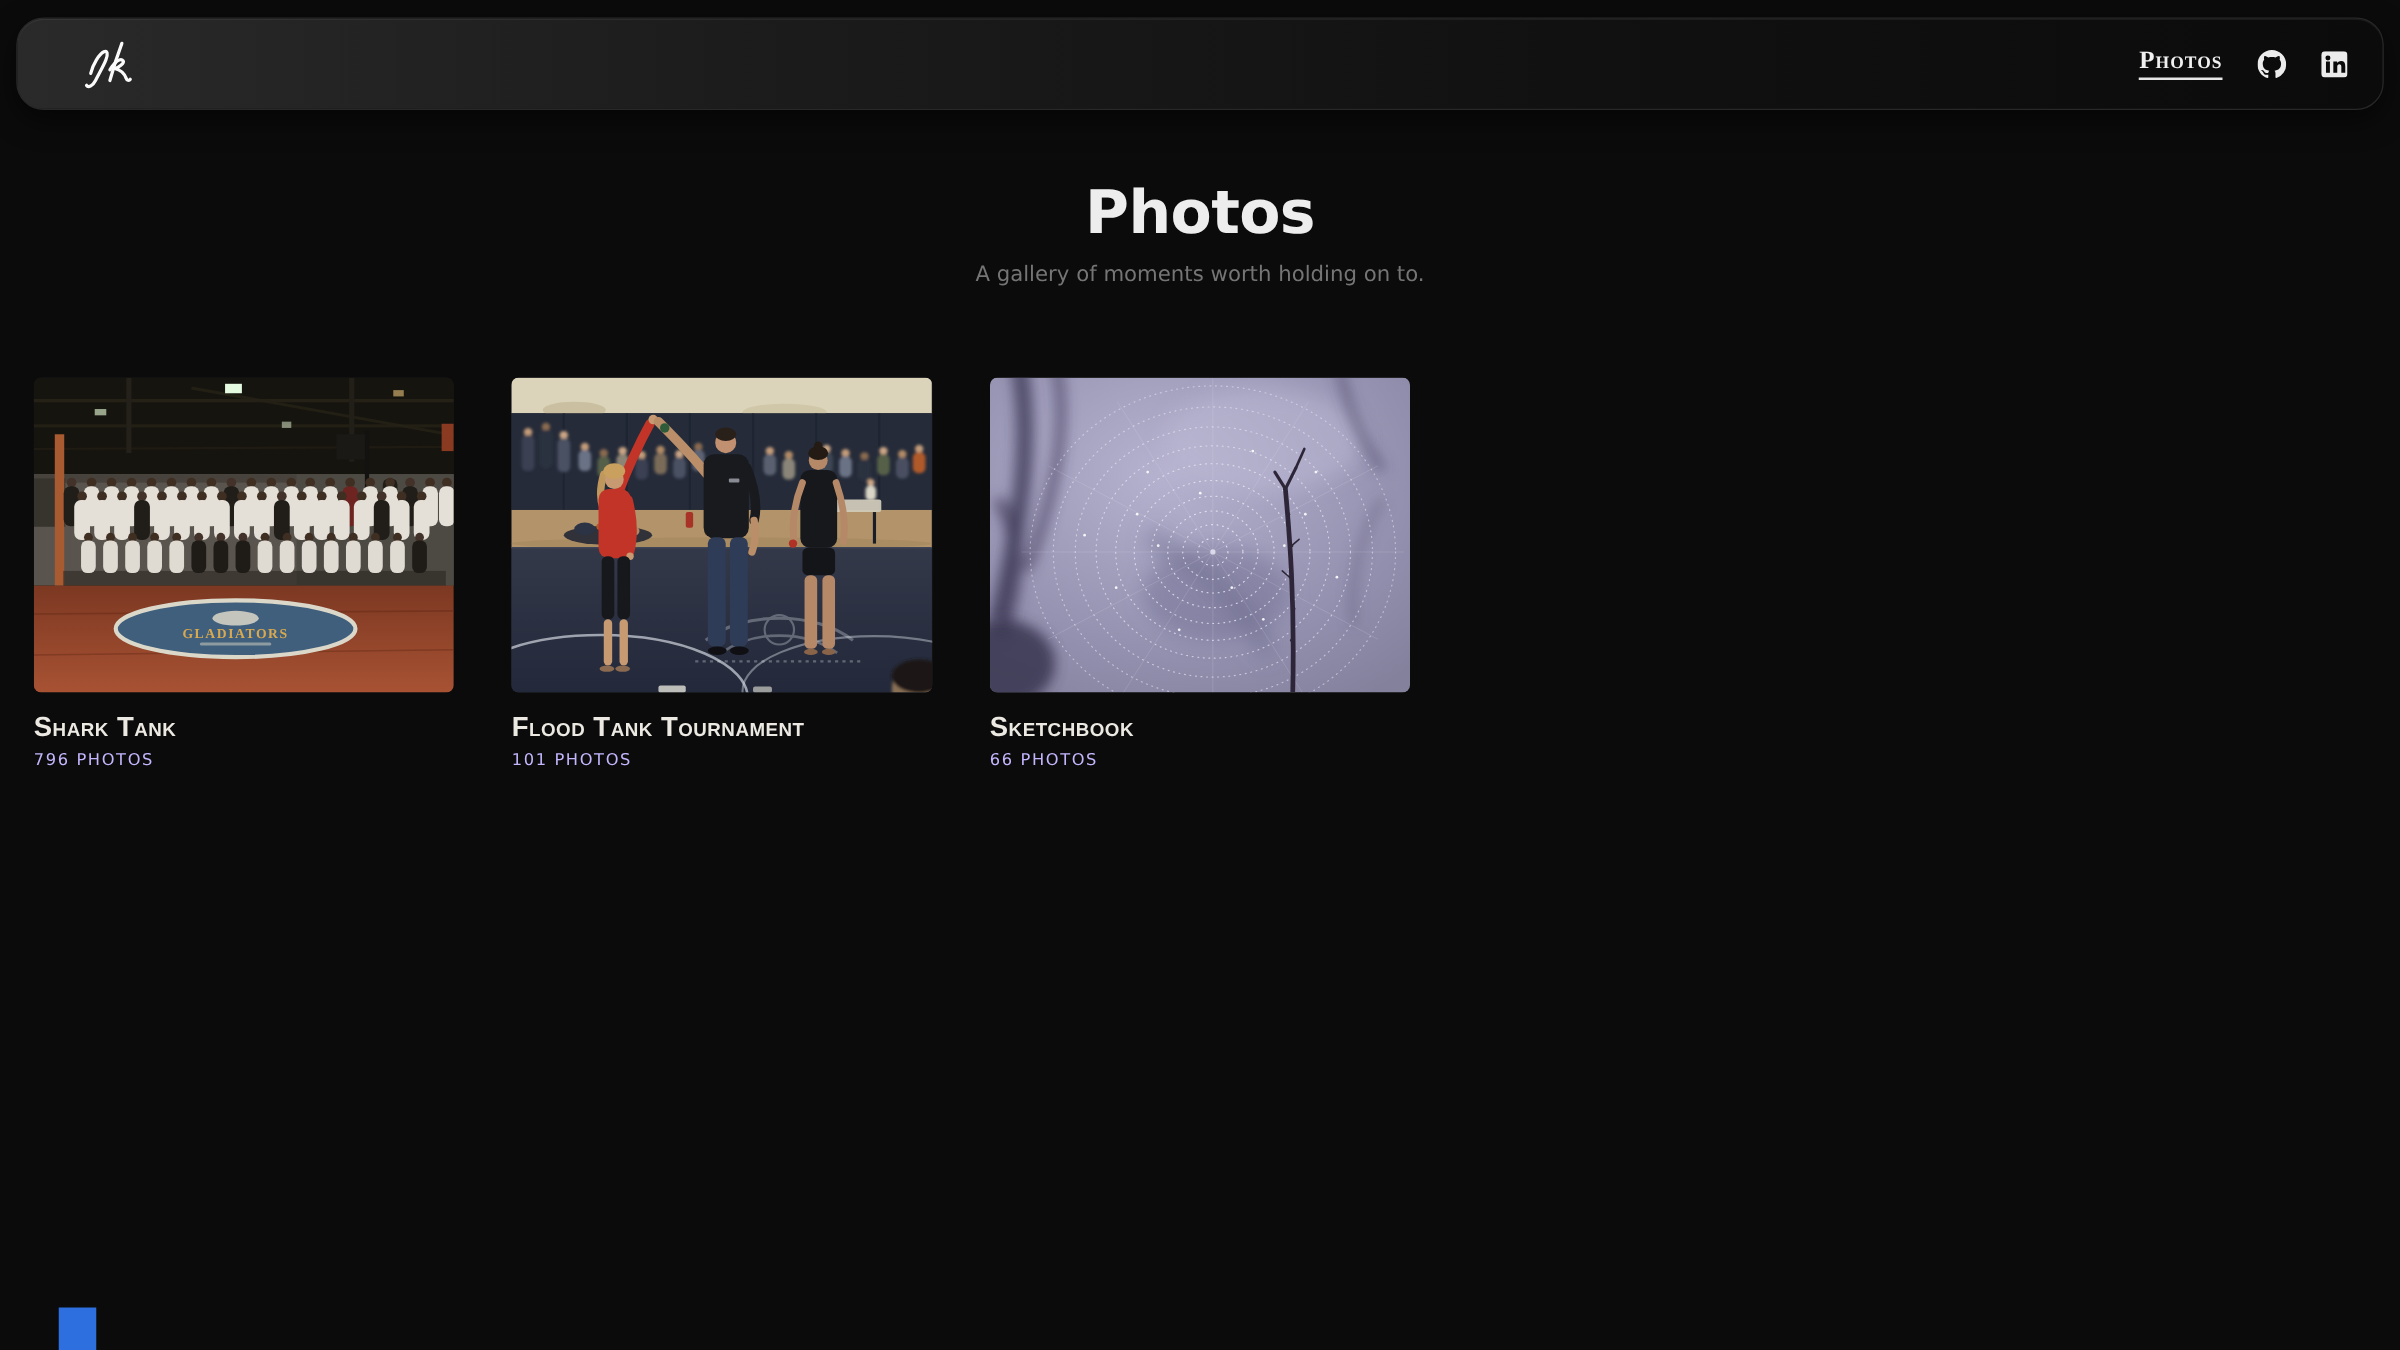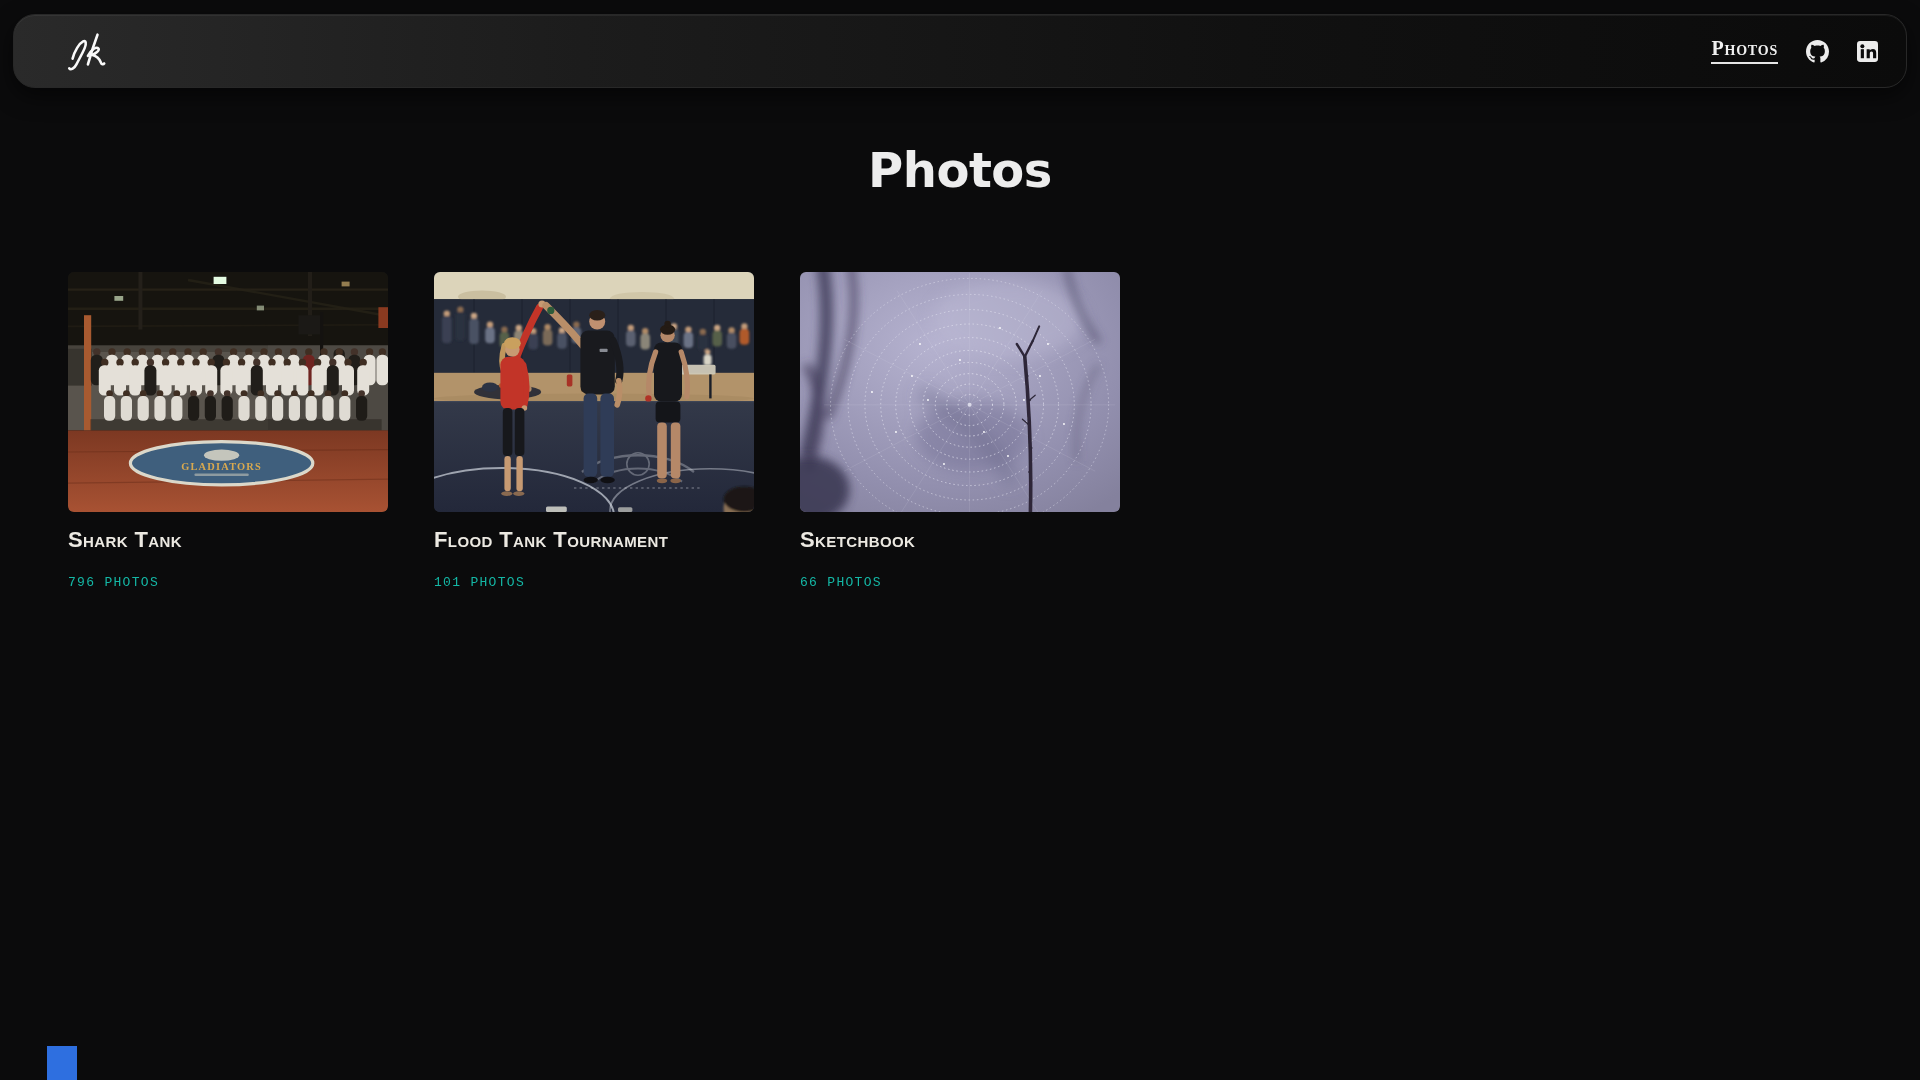--- a/index.html
+++ b/index.html
@@ -26,35 +26,35 @@
   }
   .icon-btn { display:flex; align-items:center; justify-content:center; cursor:pointer; }
 
   
   .hero { margin-top:142px; text-align:center; }
   .hero h1 { font-size:48px; font-weight:700; color:#ededed; letter-spacing:-.5px; line-height:1.2; }
   .hero p  { margin-top:10px; font-size:17px; color:#757575; }
 
   
   .grid {
-    margin-top:72px; padding:0 68px;
+    margin-top:72px; padding:0 27px;
     display:grid; grid-template-columns:repeat(auto-fill, minmax(300px,1fr));
     gap:44px 46px;
   }
   .card { cursor:pointer; }
   .cover {
     aspect-ratio:4/3; border-radius:6px; overflow:hidden; background:#1a1a1a;
   }
   .cover svg { width:100%; height:100%; display:block; }
   .card h2 {
     margin-top:16px; font-family:Liberation Sans, sans-serif; font-variant:small-caps;
     font-weight:700; font-size:22px; letter-spacing:.4px; color:#ece9e2; line-height:1.1;
   }
   .card .count {
-    margin-top:23px; font-size:13px; color:#14b8a6; letter-spacing:1.3px;font-family:Liberation Mono, monospace;
+    margin-top:7px; font-size:13px; color:#c4b5fd; letter-spacing:1.3px;
   }
 
   .bl-marker { position:absolute; left:47px; bottom:0; width:30px; height:34px; background:#2e6fe0; }
 </style>
 </head>
 <body>
 
 <header class="navbar">
   <a class="logo" title="">
     <svg class="logo-svg" width="48" height="46" viewBox="0 0 48 48" fill="none" stroke="#fafafa" stroke-width="2.7" stroke-linecap="round" stroke-linejoin="round">
@@ -77,20 +77,21 @@
         <rect x="3.6" y="7.8" width="3" height="8.6" fill="#0b0b0c"></rect>
         <path d="M9.2,7.8 h2.9 v1.3 c.4-.8 1.5-1.6 3-1.6 2.3 0 3.2 1.4 3.2 3.9 v5 h-3 v-4.5 c0-1.2-.4-2-1.5-2 -1.1 0-1.6.8-1.6 2 v4.5 h-3 z" fill="#0b0b0c"></path>
       </svg>
     </span>
   </nav>
 </header>
 
 <main>
   <section class="hero">
     <h1>Photos</h1>
+    <p>A gallery of moments worth holding on to.</p>
   </section>
 
   <section class="grid">
 
     <div class="card">
       <div class="cover">
         <svg viewBox="0 0 400 300" preserveAspectRatio="xMidYMid slice">
           <defs>
             <linearGradient id="fg" x1="0" y1="0" x2="0" y2="1">
               <stop offset="0" stop-color="#7c3822"></stop>

